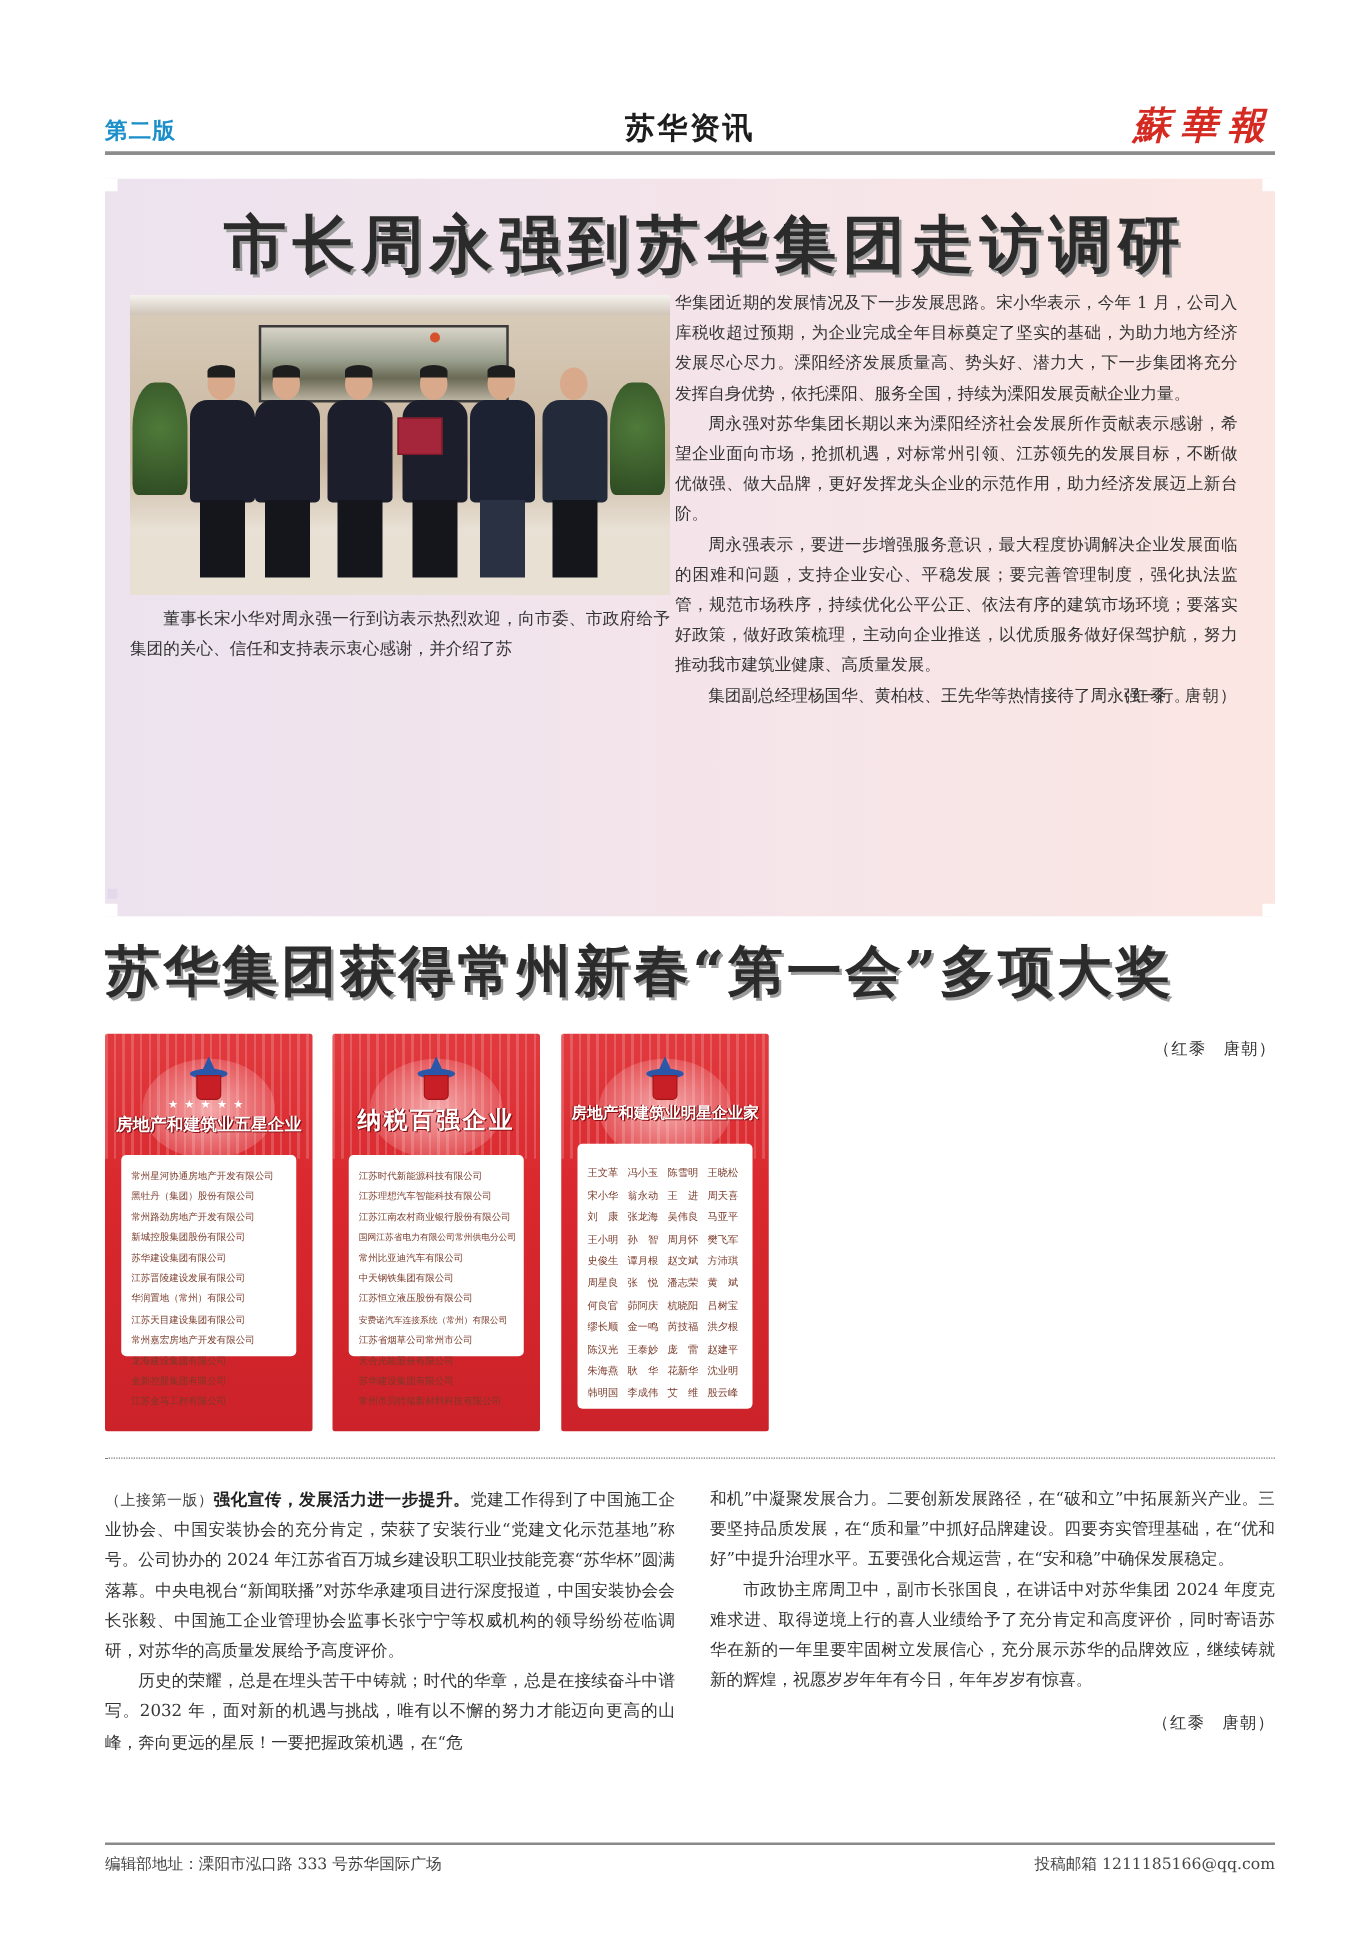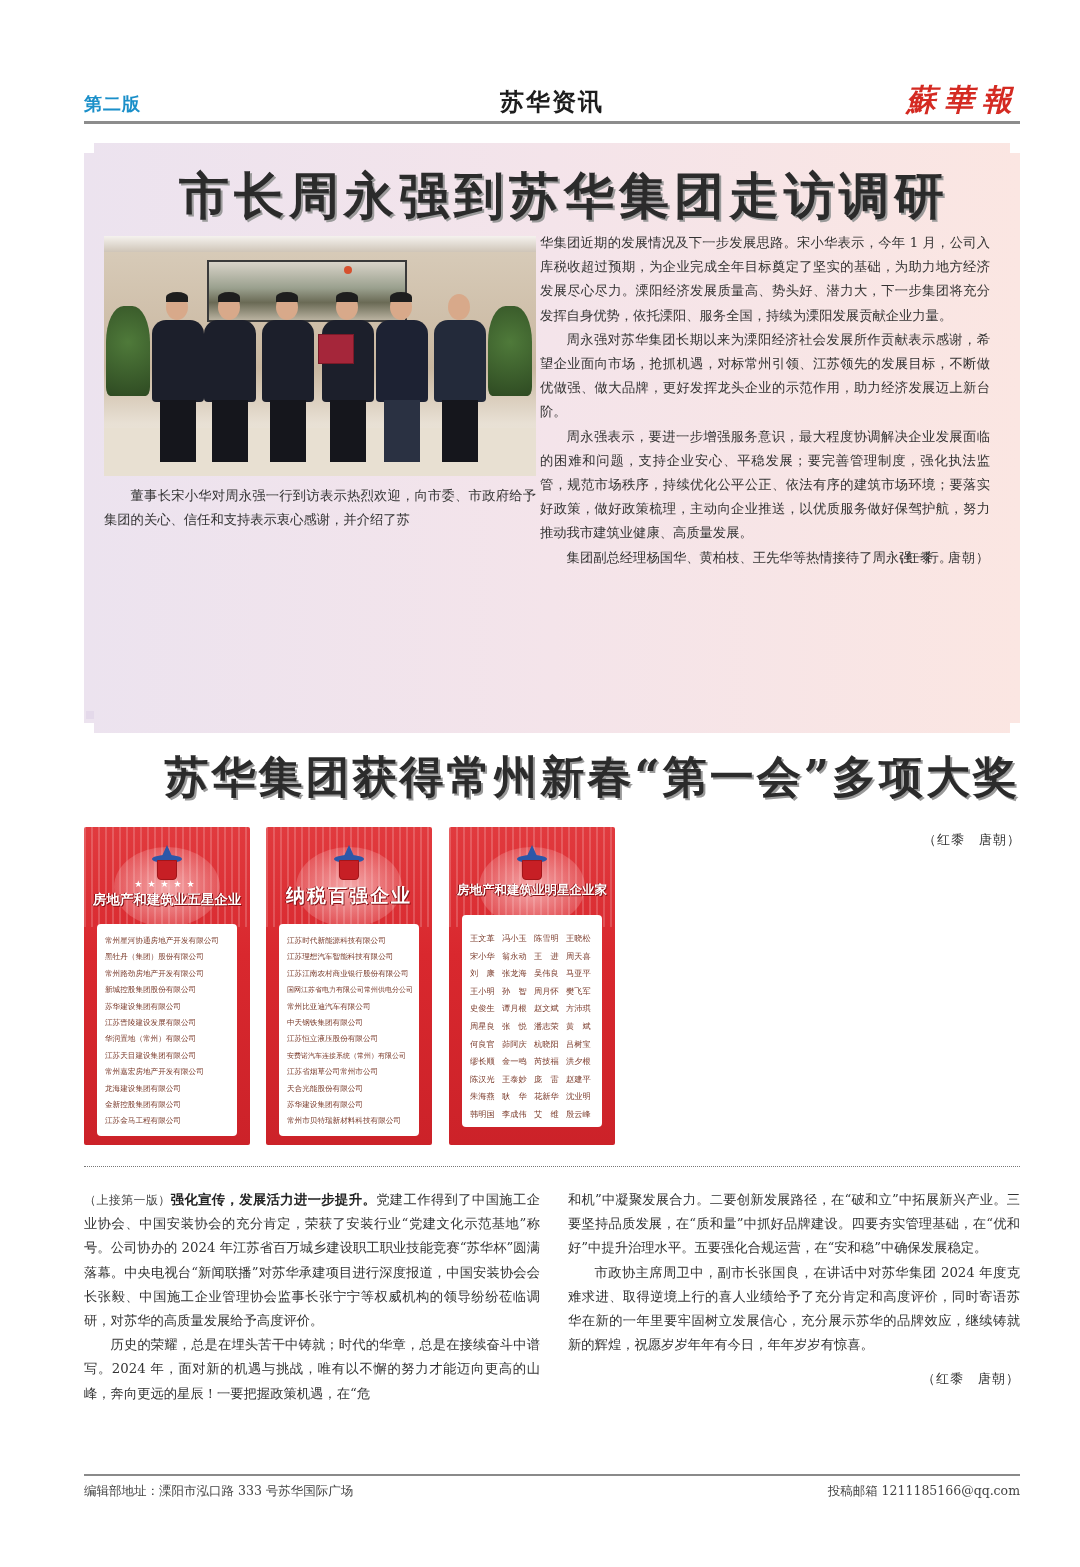--- a/index.html
+++ b/index.html
@@ -37,37 +37,37 @@
   .photo .cert { position: absolute; left: 214px; top: 98px; width: 36px; height: 30px; background: #a5263a; border: 1px solid #7a1a28; }
 
   .col { position: absolute; font-size: 13.3px; line-height: 24.2px; text-align: justify; color: #333; font-family: "DejaVu Serif", serif; }
   .col p { text-indent: 2em; }
   .col p.noindent { text-indent: 0; }
   .byline { text-align: right; font-size: 13px; color: #333; letter-spacing: 1px; }
   .f-left { left: 20px; top: 341px; width: 432px; }
   .f-right { left: 456px; top: 88px; width: 450px; }
 
   
-  .headline2 { position: absolute; left: 84px; top: 748px; width: 936px; text-align: right;
+  .headline2 { position: absolute; left: 84px; top: 748px; width: 936px; text-align: left;
     font-family: "DejaVu Serif", serif; font-weight: bold; font-size: 44px; letter-spacing: 3px; color: #2b2b2b;
     text-shadow: 2px 2px 0 #9a9a9a; }
   .cards { position: absolute; left: 84px; top: 827px; width: 532px; height: 318px; }
   .card { position: absolute; top: 0; width: 166px; height: 318px; border-radius: 2px; overflow: hidden;
     background: linear-gradient(180deg, #e13a3e 0%, #d9282e 40%, #cc2229 100%); }
   .card .rays { position: absolute; left: 0; top: 0; width: 100%; height: 100px;
     background: repeating-linear-gradient(90deg, rgba(255,255,255,0.18) 0 2px, rgba(255,255,255,0) 2px 7px); }
   .card .glow { position: absolute; left: 30px; top: 20px; width: 106px; height: 80px; border-radius: 50%; background: radial-gradient(ellipse, rgba(255,220,220,0.7), rgba(255,255,255,0)); }
   .card .emblem { position: absolute; left: 68px; top: 18px; width: 30px; height: 34px; }
   .card .emblem .top { position: absolute; left: 6px; top: 0; width: 18px; height: 12px; background: #2c57a8; clip-path: polygon(20% 100%, 50% 0, 80% 100%); }
   .card .emblem .disc { position: absolute; left: 0; top: 10px; width: 30px; height: 8px; border-radius: 50%; background: #2c57a8; }
   .card .emblem .base { position: absolute; left: 5px; top: 15px; width: 20px; height: 20px; background: #c71f25; border-radius: 0 0 4px 4px; border: 1px solid #a31519; }
   .card .stars { position: absolute; left: 0; right: 0; top: 52px; text-align: center; font-size: 9px; color: #fff; letter-spacing: 5px; font-family: "DejaVu Sans", sans-serif; }
   .card .title { position: absolute; left: 0; right: 0; top: 62px; text-align: center; font-family: "DejaVu Sans", sans-serif; font-weight: bold; color: #fff; white-space: nowrap;
     text-shadow: 1px 1px 0 #8a1014, -1px 0 0 #8a1014; }
-  .card .panel { position: absolute; left: 13px; top: 97px; width: 140px; height: 212px; background: #fff; border-radius: 4px; padding: 9px 6px 6px 8px; }
+  .card .panel { position: absolute; left: 13px; top: 97px; width: 140px; height: 161px; background: #fff; border-radius: 4px; padding: 9px 6px 6px 8px; }
   .card .panel .item { font-family: "DejaVu Sans", sans-serif; font-size: 7.6px; line-height: 16.4px; color: #7a3a2a; white-space: nowrap; overflow: hidden; }
   .card .names { display: grid; grid-template-columns: repeat(4, 1fr); column-gap: 2px; padding-top: 6px; }
   .card .names span { font-family: "DejaVu Sans", sans-serif; font-size: 8.2px; line-height: 17.6px; color: #7a3a2a; white-space: nowrap; text-align: left; }
 
   .a2-right { left: 639px; top: 820px; width: 382px; font-size: 13.4px; line-height: 27.3px; }
 
   .dotted { position: absolute; left: 84px; top: 1166px; width: 936px; border-top: 1.5px dotted #777; }
   .b-left { left: 84px; top: 1188px; width: 456px; }
   .b-right { left: 568px; top: 1188px; width: 452px; }
   .lead-in { font-size: 12px; color: #444; }
@@ -271,21 +271,21 @@
 </div>
 
 <div class="col a2-right">
   <div class="byline" style="margin-top:6px;">（红黍　唐朝）</div>
 </div>
 
 <div class="dotted"></div>
 
 <div class="col b-left">
   <p class="noindent"><span class="lead-in">（上接第一版）</span><span class="bold-lead">强化宣传，发展活力进一步提升。</span><span>党建工作得到了中国施工企业协会、中国安装协会的充分肯定，荣获了安装行业“党建文化示范基地”称号。公司协办的 2024 年江苏省百万城乡建设职工职业技能竞赛“苏华杯”圆满落幕。中央电视台“新闻联播”对苏华承建项目进行深度报道，中国安装协会会长张毅、中国施工企业管理协会监事长张宁宁等权威机构的领导纷纷莅临调研，对苏华的高质量发展给予高度评价。</span></p>
-  <p>历史的荣耀，总是在埋头苦干中铸就；时代的华章，总是在接续奋斗中谱写。2024 年，面对新的机遇与挑战，唯有以不懈的努力才能迈向更高的山峰，奔向更远的星辰！一要把握政策机遇，在“危</p>
+  <p>历史的荣耀，总是在埋头苦干中铸就；时代的华章，总是在接续奋斗中谱写。2032 年，面对新的机遇与挑战，唯有以不懈的努力才能迈向更高的山峰，奔向更远的星辰！一要把握政策机遇，在“危</p>
 </div>
 
 <div class="col b-right">
   <p class="noindent">和机”中凝聚发展合力。二要创新发展路径，在“破和立”中拓展新兴产业。三要坚持品质发展，在“质和量”中抓好品牌建设。四要夯实管理基础，在“优和好”中提升治理水平。五要强化合规运营，在“安和稳”中确保发展稳定。</p>
   <p>市政协主席周卫中，副市长张国良，在讲话中对苏华集团 2024 年度克难求进、取得逆境上行的喜人业绩给予了充分肯定和高度评价，同时寄语苏华在新的一年里要牢固树立发展信心，充分展示苏华的品牌效应，继续铸就新的辉煌，祝愿岁岁年年有今日，年年岁岁有惊喜。</p>
   <div class="byline" style="margin-top:10px;">（红黍　唐朝）</div>
 </div>
 
 <div class="foot-rule"></div>
 <div class="footer">

